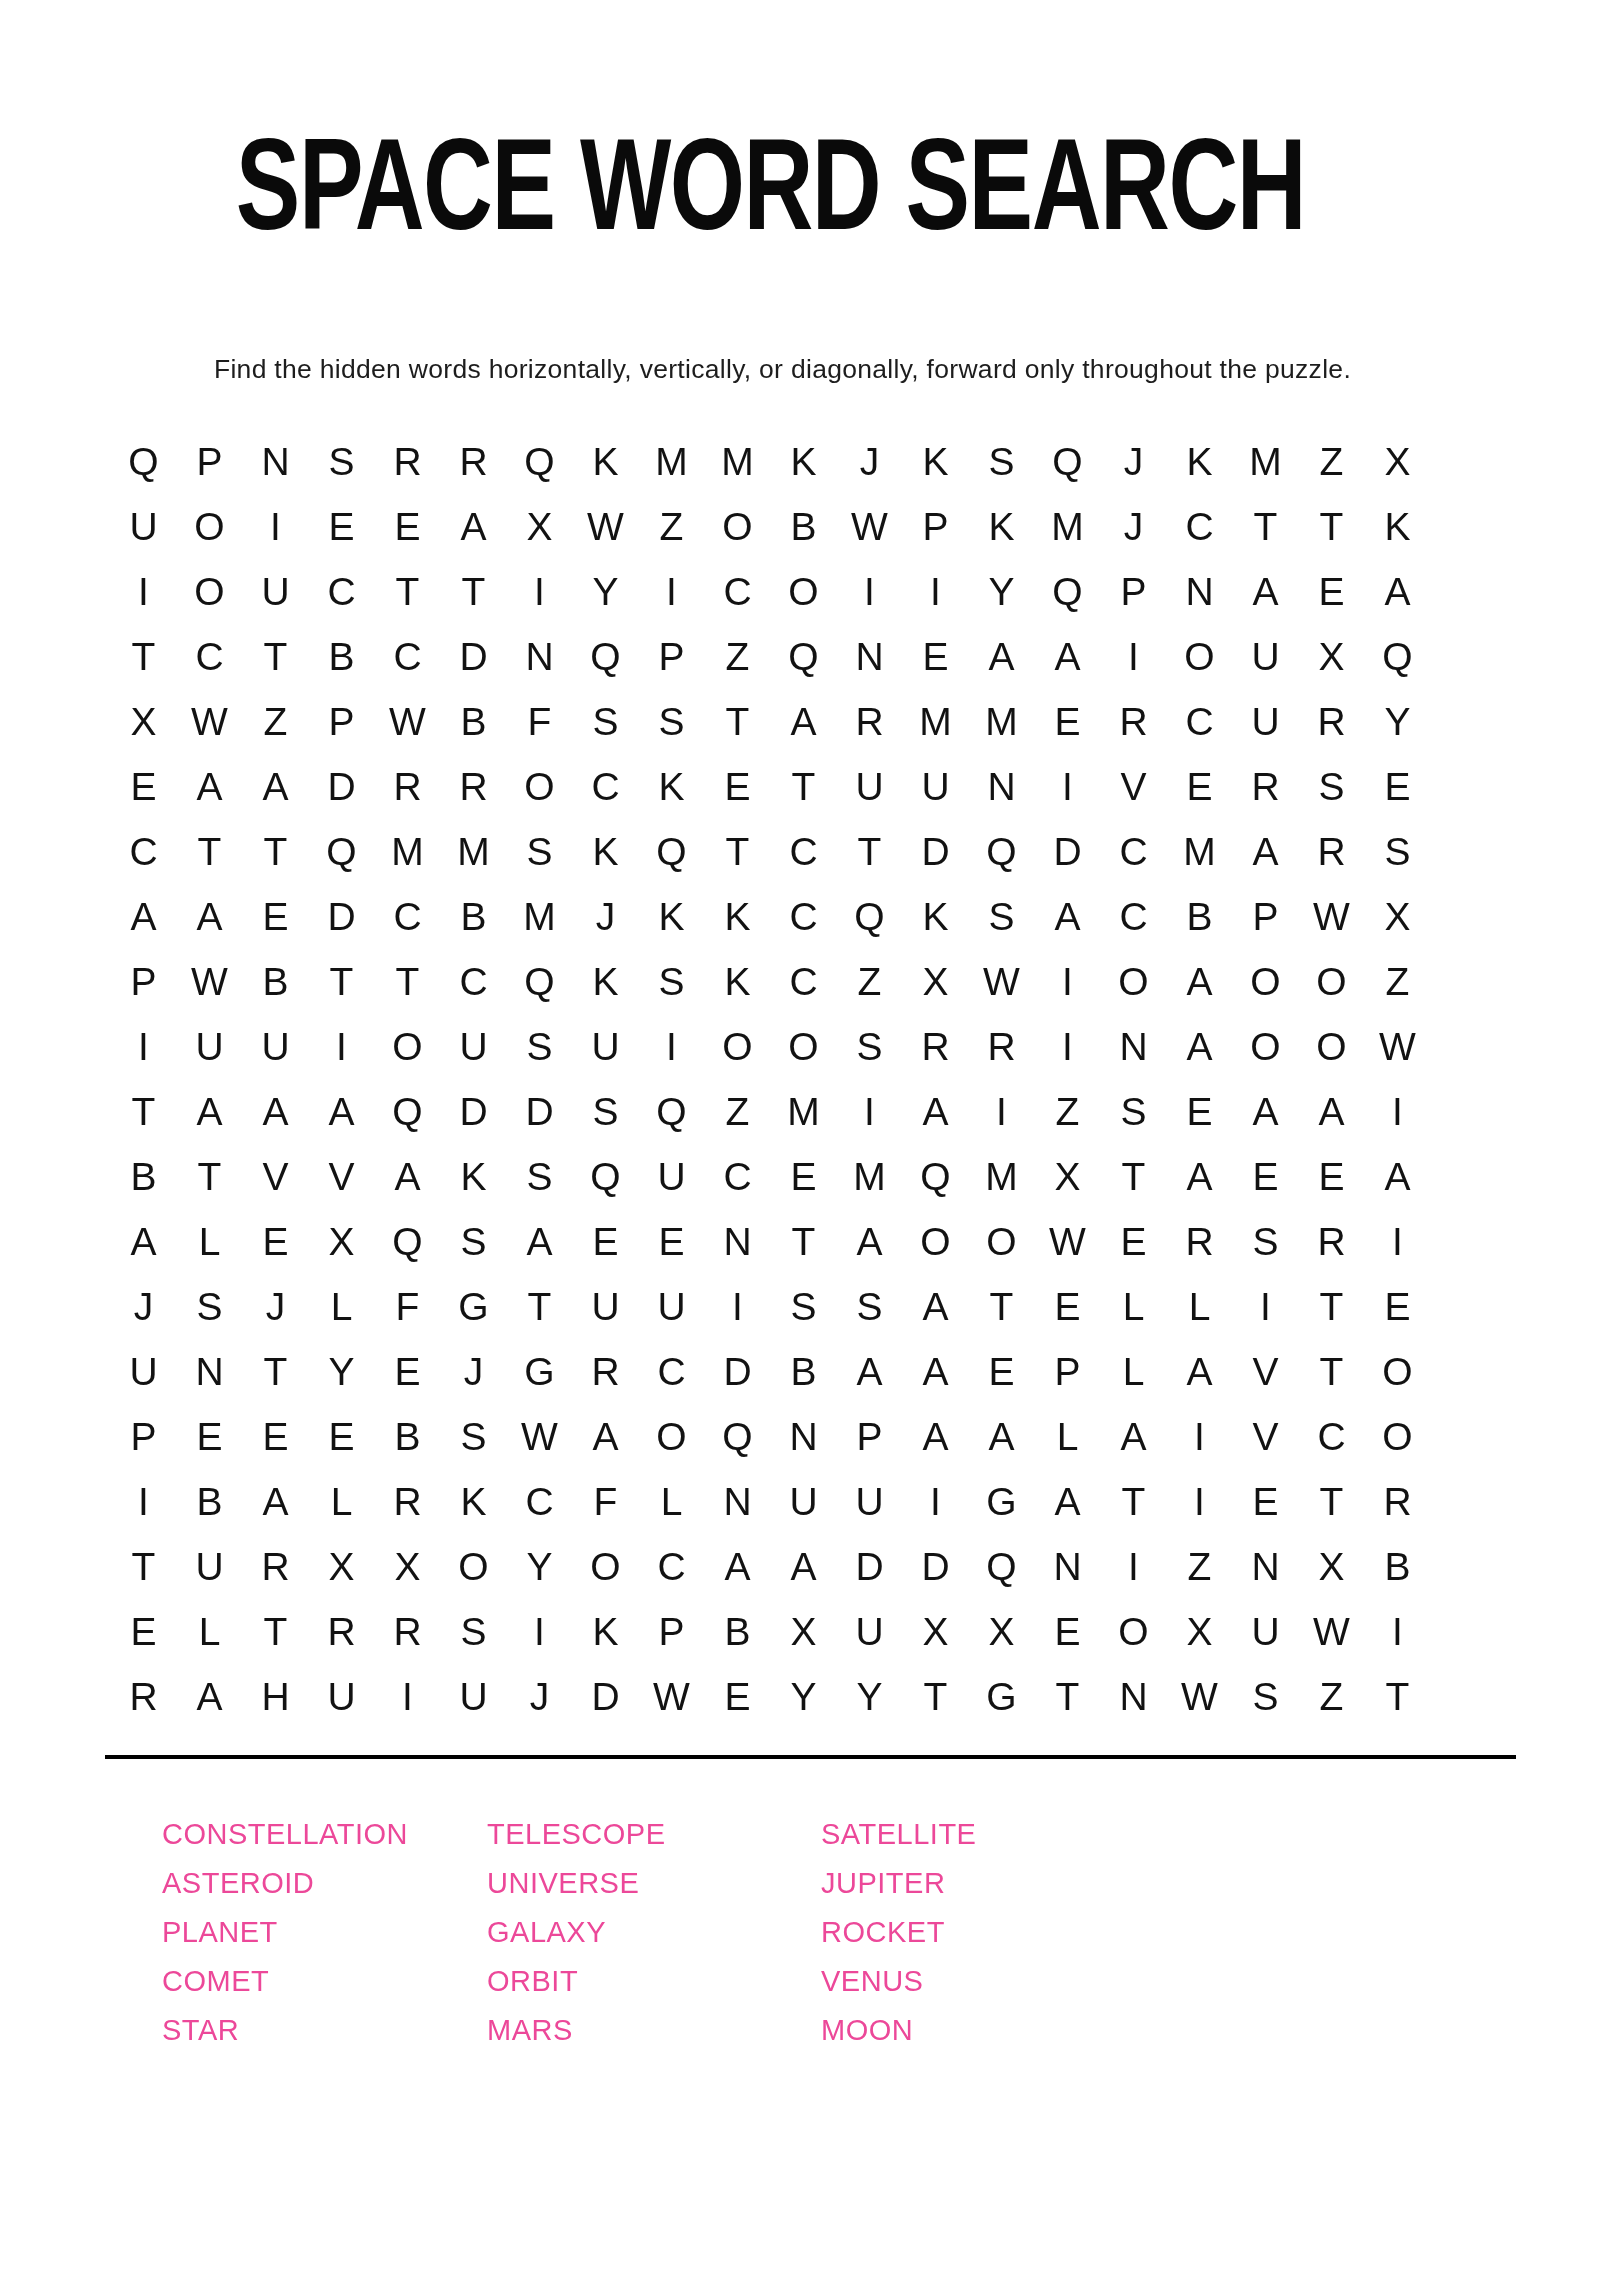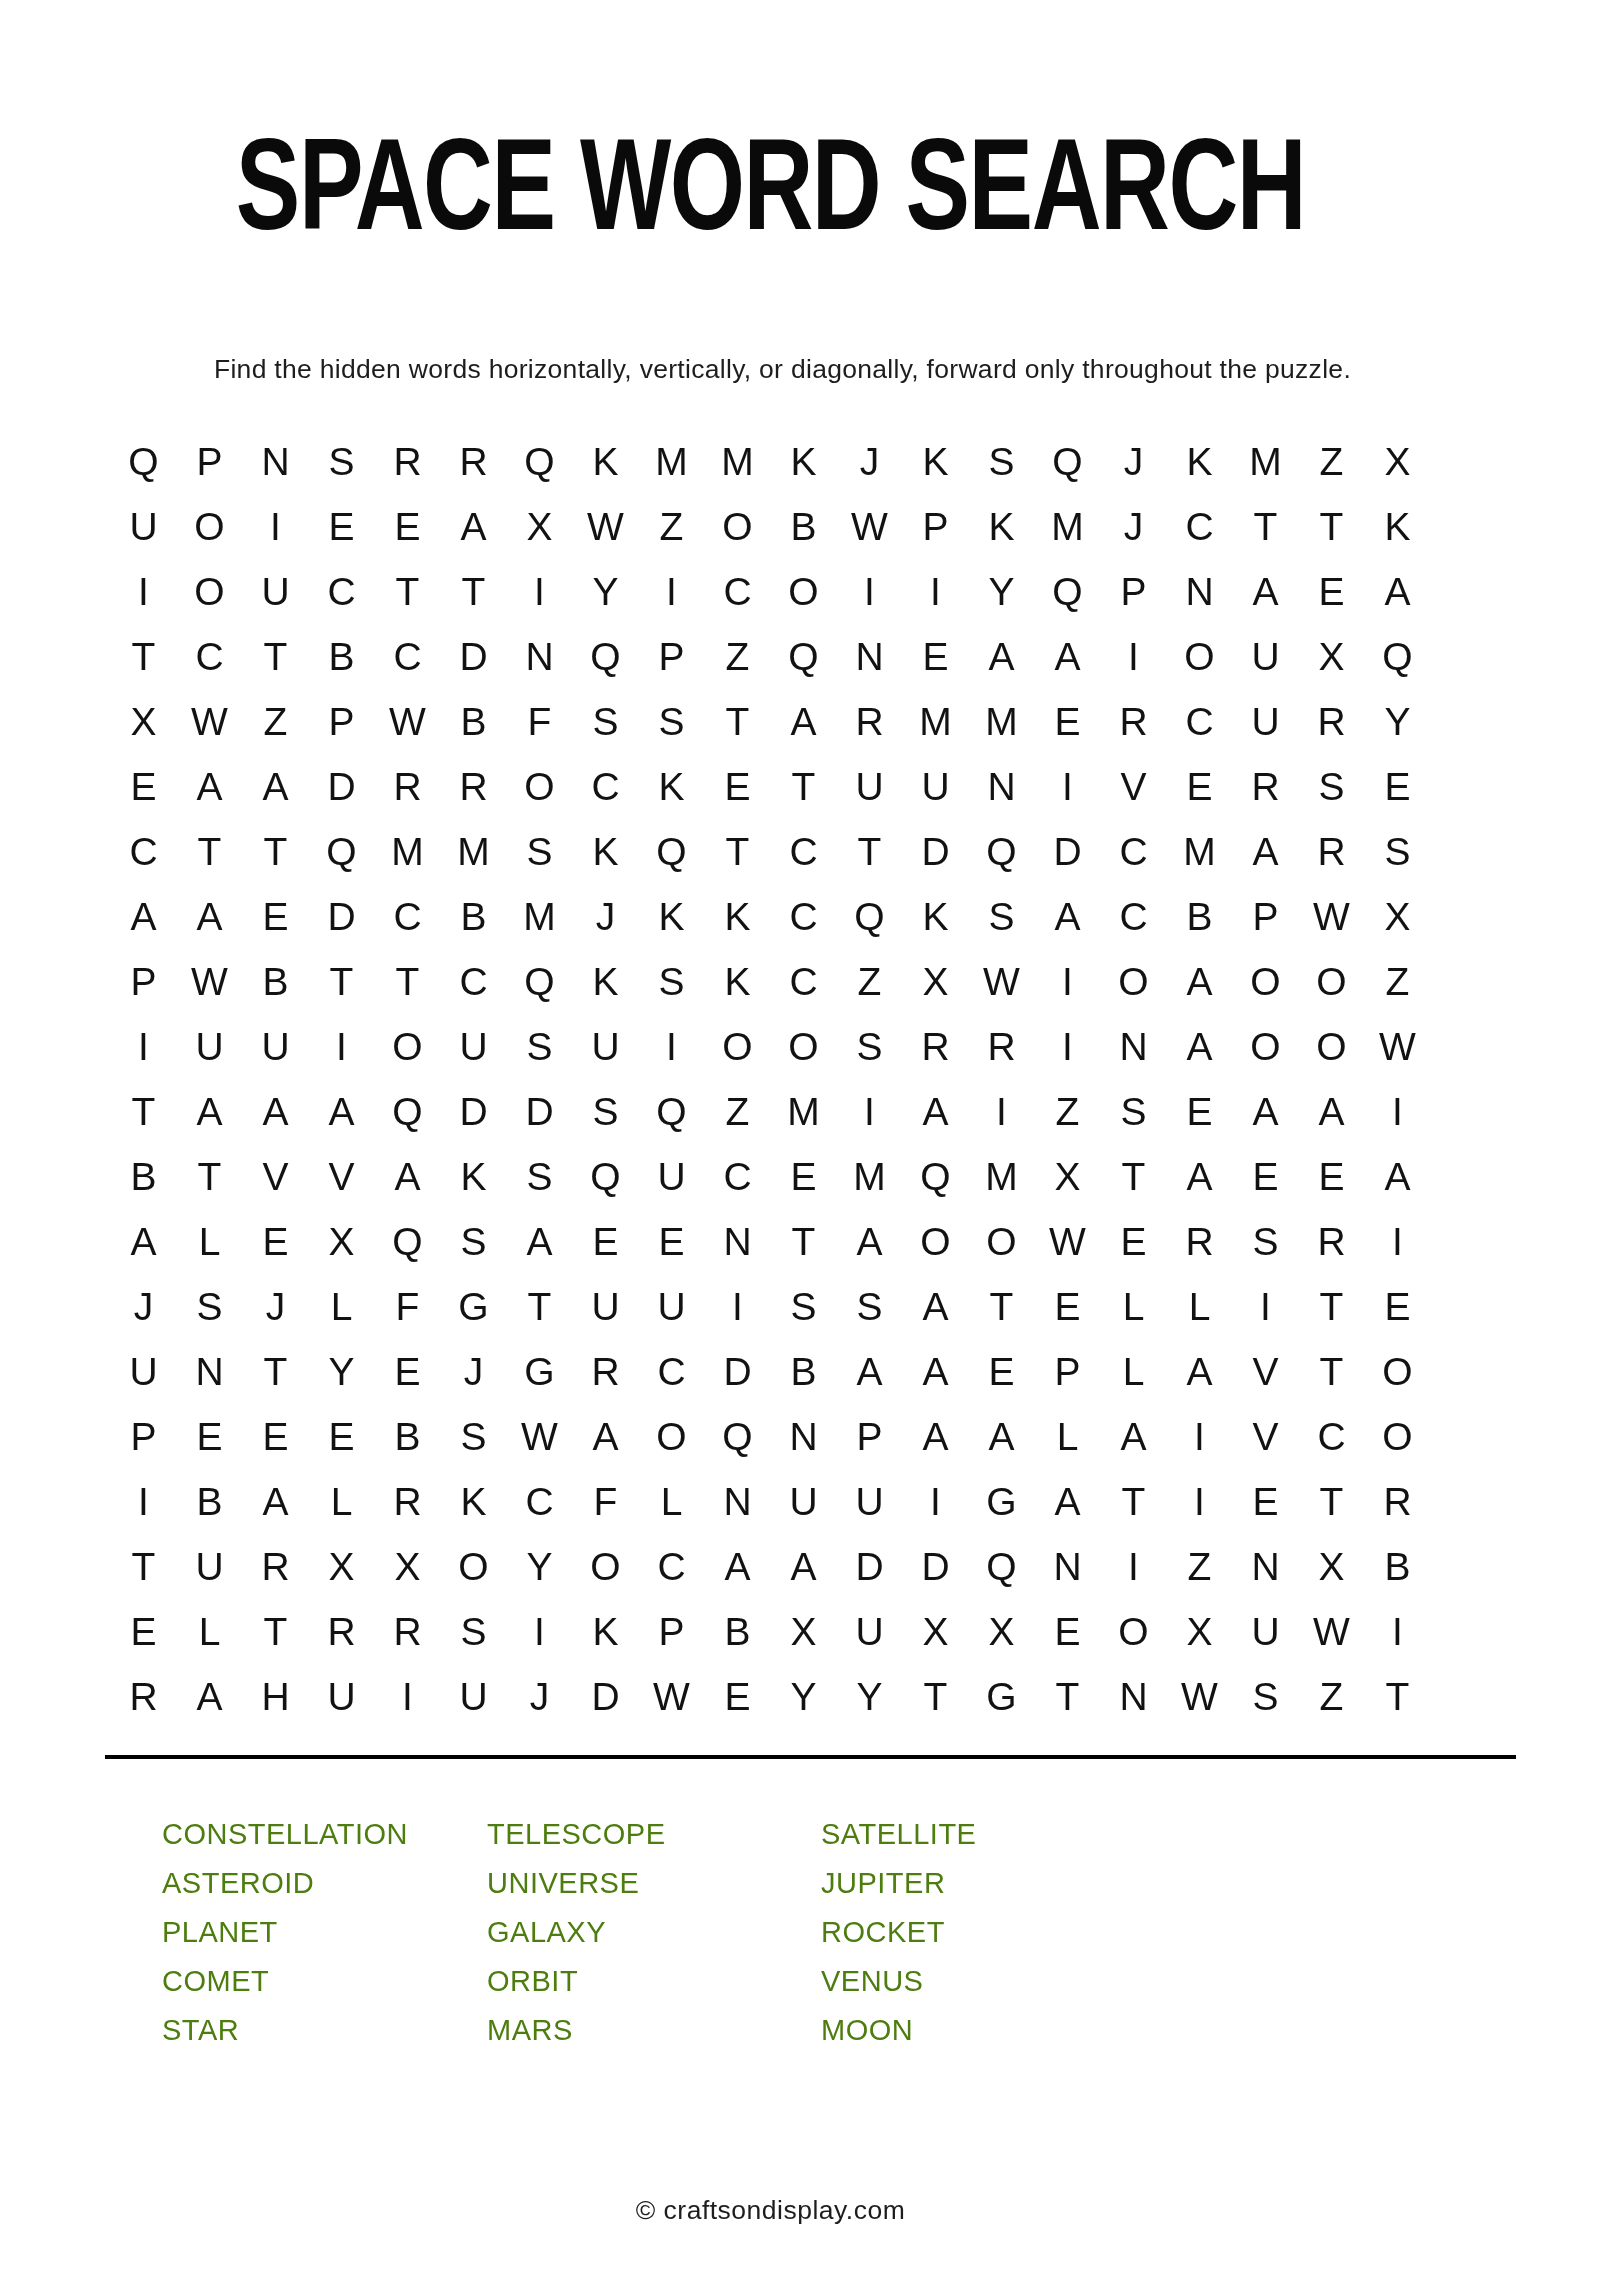--- a/index.html
+++ b/index.html
@@ -75,21 +75,21 @@
   }
   .word-col { position: absolute; top: 0; }
   .word-col:nth-child(1) { left: 162px; }
   .word-col:nth-child(2) { left: 487px; }
   .word-col:nth-child(3) { left: 821px; }
   .word-col:nth-child(4) { left: 1153px; }
   .word {
     font-size: 29px;
     line-height: 49px;
     letter-spacing: 0.5px;
-    color: #4d7c0f;
+    color: #ec4899;
     white-space: nowrap;
   }
   .footer {
     position: absolute;
     top: 2194px;
     left: 0;
     width: 100%;
     text-align: center;
     font-size: 26.5px;
     line-height: 33px;
@@ -562,15 +562,14 @@
         <div class="word">MARS</div>
       </div>
       <div class="word-col">
         <div class="word">SATELLITE</div>
         <div class="word">JUPITER</div>
         <div class="word">ROCKET</div>
         <div class="word">VENUS</div>
         <div class="word">MOON</div>
       </div>
     </div>
-  <div class="footer">© craftsondisplay.com</div>
 </div>
 
 
 </body></html>

